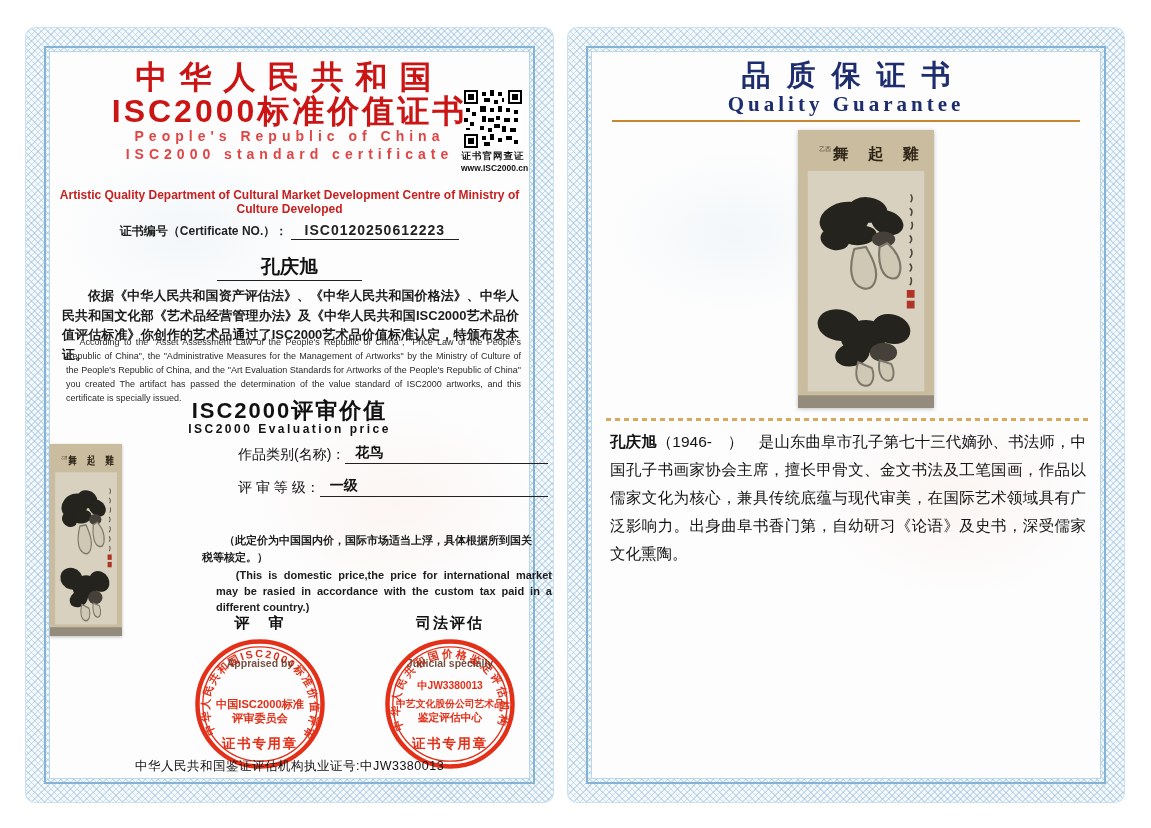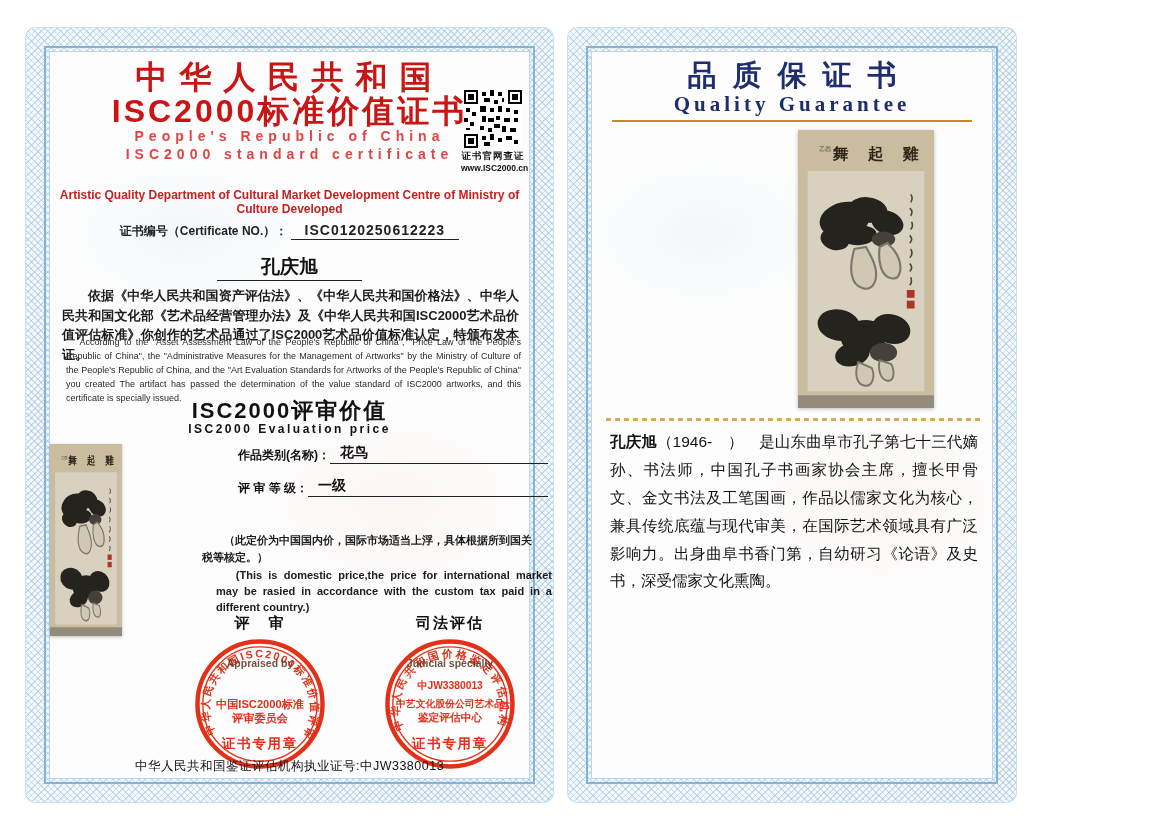--- a/index.html
+++ b/index.html
@@ -8,21 +8,21 @@
   .canvas { position:relative; width:1151px; height:828px; background:#ffffff; }
 
   
   .page { position:absolute; top:27px; height:776px; border-radius:10px;
     background:
       repeating-linear-gradient(45deg,  rgba(135,176,212,.38) 0 1.2px, rgba(255,255,255,0) 1.2px 4.6px),
       repeating-linear-gradient(135deg, rgba(135,176,212,.38) 0 1.2px, rgba(255,255,255,0) 1.2px 4.6px),
       #f3f9fd;
     padding:24px; box-shadow:0 0 0 1px #cde2f1 inset; }
   .page-left  { left:25px;  width:529px; }
-  .page-right { left:567px; width:450px; }
+  .page-right { left:567px; width:558px; }
   .page-inner { position:relative; width:100%; height:100%;
     border:1px solid #b9d7ea; outline:2px solid #85b3d5; outline-offset:3px;
     background:
       radial-gradient(ellipse 220px 140px at 28% 25%, rgba(150,190,220,.10), rgba(255,255,255,0) 60%),
       radial-gradient(ellipse 240px 160px at 72% 62%, rgba(235,175,150,.10), rgba(255,255,255,0) 60%),
       #fdfdfd; }
 
   .abs { position:absolute; }
   .ctr { left:0; right:0; text-align:center; }
 
@@ -49,21 +49,21 @@
   .body-cn { top:234px; left:12px; right:10px; font-size:13px; font-weight:600;
     color:#1c1c1c; line-height:1.5; text-indent:2em; text-align:justify; }
   .body-en { top:284px; left:16px; right:8px; font-size:9px; color:#2a2a2a;
     line-height:1.55; text-indent:1.5em; text-align:justify; }
 
   .sec-cn { top:344px; font-size:22px; font-weight:bold; color:#111; letter-spacing:2px; }
   .sec-en { top:370px; font-size:12px; font-weight:bold; color:#111; letter-spacing:2.5px; }
 
   .fields { top:392px; left:188px; width:310px; }
   .frow { display:flex; align-items:flex-end; margin-bottom:13px; }
-  .flabel { font-size:12px; font-weight:bold; color:#111; white-space:pre; }
+  .flabel { font-size:14px; font-weight:normal; color:#111; white-space:pre; }
   .fvalue { flex:1; font-size:14px; font-weight:bold; color:#111;
     border-bottom:1.2px solid #222; padding:0 0 1px 10px; }
 
   .thumb { top:392px; left:0px; width:72px; height:192px; box-shadow:0 1px 3px rgba(0,0,0,.25); }
   .thumb svg, .art-main svg { width:100%; height:100%; display:block; }
 
   .note-cn { top:480px; left:152px; width:336px; font-size:11px; font-weight:bold;
     color:#1c1c1c; line-height:1.5; text-indent:2em; }
   .note-en { top:516px; left:166px; width:336px; font-size:11px; font-weight:bold;
     color:#1c1c1c; line-height:1.45; text-indent:1.8em; text-align:justify; }

